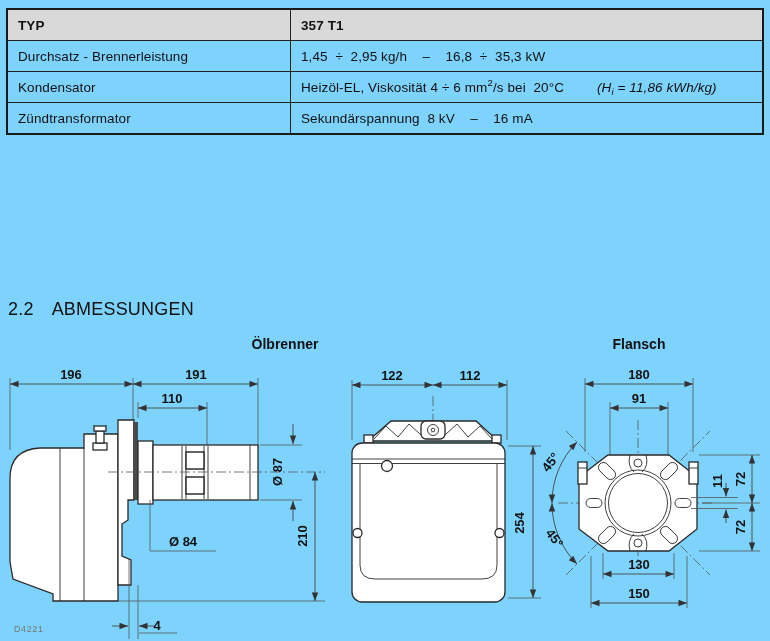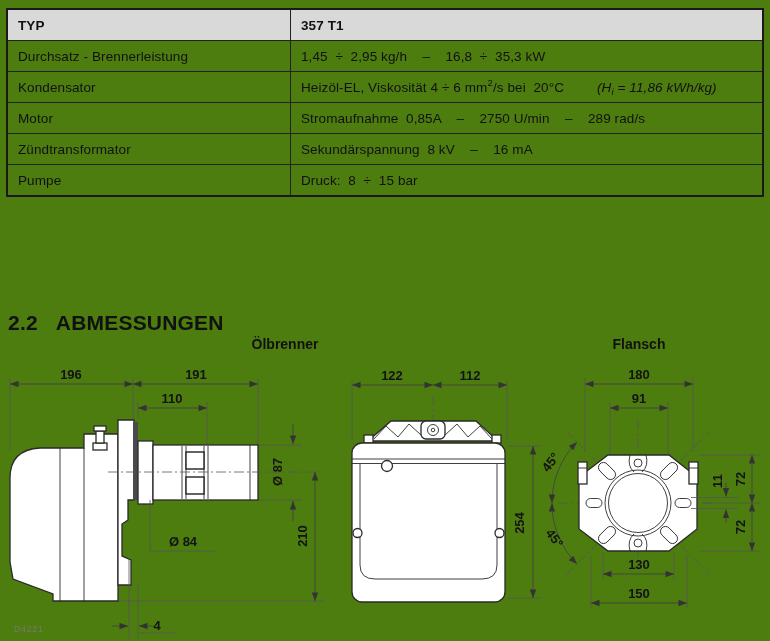--- a/index.html
+++ b/index.html
@@ -1,33 +1,33 @@
 <!DOCTYPE html>
 <html><head>
 <meta charset="utf-8">
 <style>
   html,body{margin:0;padding:0;background:#fff;}
-  .page{position:relative;width:770px;height:641px;background:#4d7c0f;overflow:hidden;
+  .page{position:relative;width:770px;height:641px;background:#7dd3fc;overflow:hidden;
         font-family:"Liberation Sans",sans-serif;color:#111;}
 
   
   table.spec{position:absolute;left:6px;top:8px;width:758px;border-collapse:collapse;
              border:2px solid #1a1a1a;table-layout:fixed;}
   table.spec td{border:1px solid #222;height:30px;padding:0 0 0 10px;
                 font-size:13.5px;letter-spacing:0.1px;vertical-align:middle;
                 white-space:pre;overflow:hidden;}
   table.spec td.c1{width:272px;}
   table.spec tr.hdr td{background:#d9d9d9;font-weight:bold;}
   td .sup2{font-size:9.5px;vertical-align:6px;}
   td .subi{font-size:9.5px;vertical-align:-3px;font-style:italic;}
   td .note{font-style:italic;margin-left:33px;}
   td .tilde{font-size:20px;font-weight:bold;line-height:10px;vertical-align:-2px;}
 
   
-  .section{position:absolute;left:8px;top:311px;font-size:21px;font-weight:bold;letter-spacing:0.2px;}
+  .section{position:absolute;left:8px;top:299px;font-size:18px;font-weight:normal;letter-spacing:0.2px;}
   .section .num{margin-right:18px;}
 
   
   svg.draw{position:absolute;left:0;top:330px;}
   .ln{stroke:#555;stroke-width:0.8;fill:none;}
   .arr{stroke:#444;stroke-width:0.9;fill:none;marker-end:url(#arrow);}
   .dim{stroke:#444;stroke-width:0.9;fill:none;marker-start:url(#arrow);marker-end:url(#arrow);}
   .edge{stroke:#2a2a2a;stroke-width:1.3;fill:#fff;}
   .edge2{stroke:#2a2a2a;stroke-width:0.9;fill:none;}
   .cl{stroke:#555;stroke-width:0.8;fill:none;stroke-dasharray:10 3 2 3;}
@@ -50,30 +50,22 @@
     </tr>
     <tr>
       <td class="c1">Durchsatz - Brennerleistung</td>
       <td class="c2">1,45  ÷  2,95 kg/h    –    16,8  ÷  35,3 kW</td>
     </tr>
     <tr>
       <td class="c1">Kondensator</td>
       <td class="c2"><span>Heizöl-EL, Viskosität 4 ÷ 6 mm</span><span class="sup2">2</span><span>/s bei  20°C</span><span class="note"><span style="font-style:italic">(H</span><span class="subi">i</span><span style="font-style:italic"> = 11,86 kWh/kg)</span></span></td>
     </tr>
     <tr>
-      <td class="c1">Motor</td>
-      <td class="c2">Stromaufnahme  0,85A    –    2750 U/min    –    289 rad/s</td>
-    </tr>
-    <tr>
       <td class="c1">Zündtransformator</td>
       <td class="c2">Sekundärspannung  8 kV    –    16 mA</td>
-    </tr>
-    <tr>
-      <td class="c1">Pumpe</td>
-      <td class="c2">Druck:  8  ÷  15 bar</td>
     </tr>
   </tbody>
     </table>
 
   <div class="section">
     <span class="num">2.2</span><span>ABMESSUNGEN</span>
   </div>
 
   <svg class="draw" width="770" height="311" viewBox="0 330 770 311">
     <defs>

